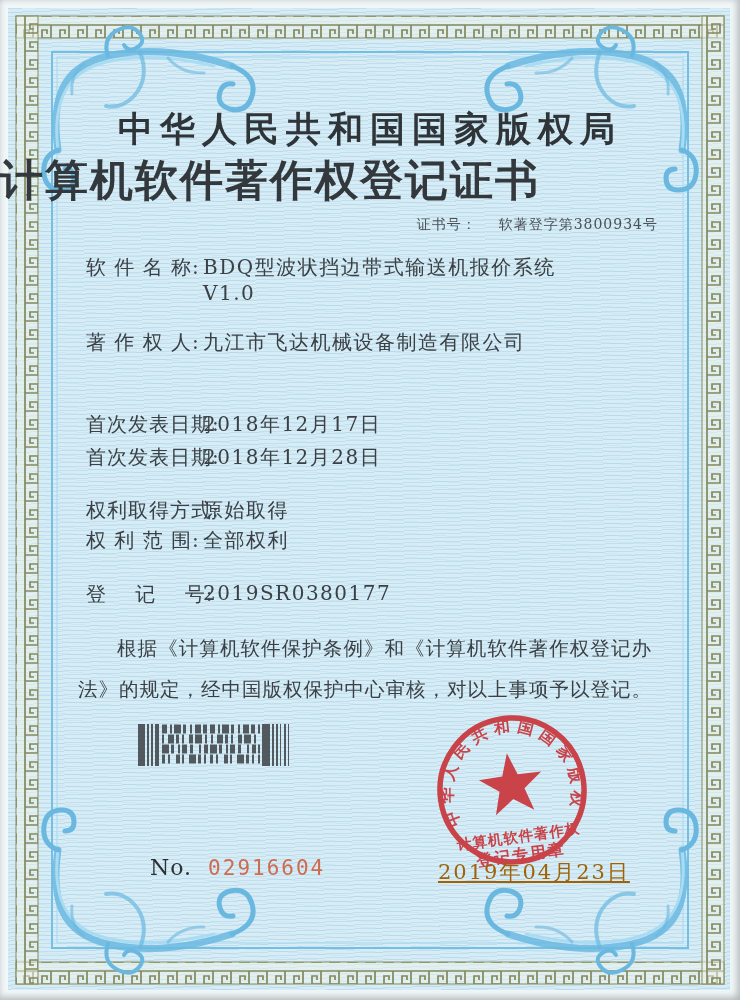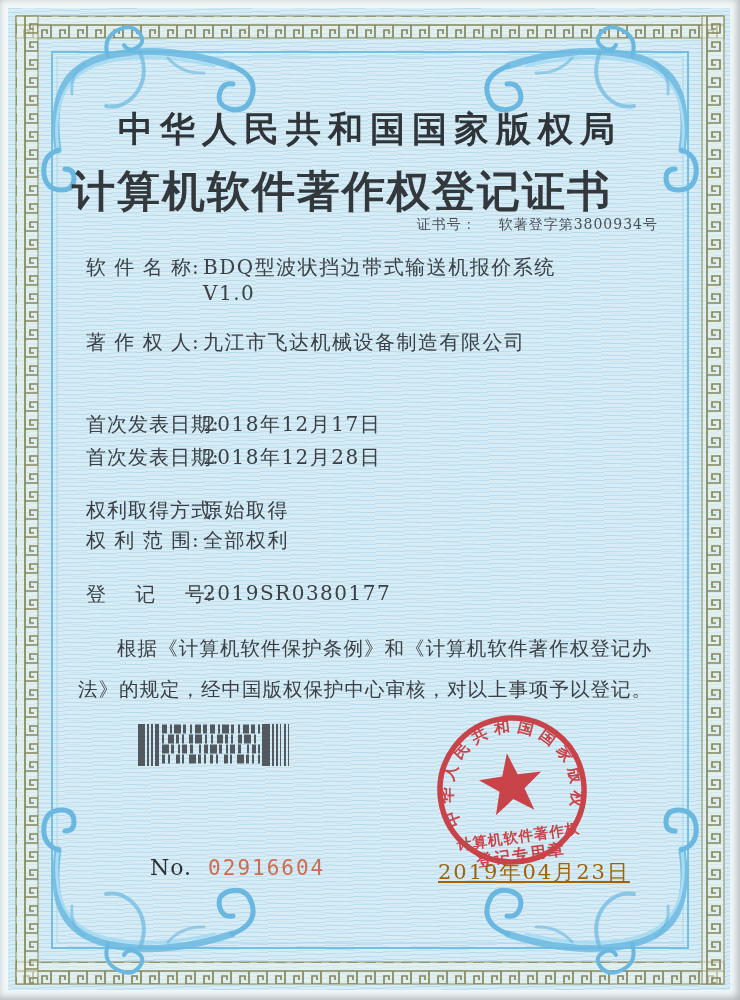--- a/index.html
+++ b/index.html
@@ -24,21 +24,21 @@
     position:absolute;inset:0;pointer-events:none;
     box-shadow:inset -4px 0 6px rgba(90,100,105,.25), inset 0 -4px 6px rgba(90,100,105,.25);
   }
   .decor{position:absolute;left:0;top:0;}
 
   .authority-title{
     position:absolute;left:0;top:106px;width:740px;text-align:center;
     font-size:35px;font-weight:700;letter-spacing:7px;color:#2f3439;
   }
   .certificate-title{
-    position:absolute;left:0;top:163px;width:684px;text-align:center;
+    position:absolute;left:0;top:152px;width:684px;text-align:left;
     font-size:43px;font-weight:700;letter-spacing:2px;color:#33383c;
   }
   .cert-no-line{
     position:absolute;top:216px;right:82px;
     font-size:14px;color:#4a5156;letter-spacing:1px;
   }
   .cert-no-line .lbl{margin-right:22px;}
 
   .field-row{
     position:absolute;left:86px;height:30px;white-space:nowrap;

